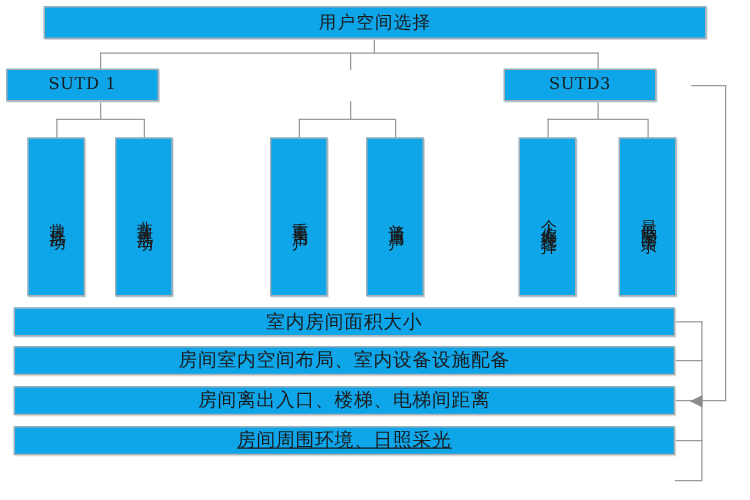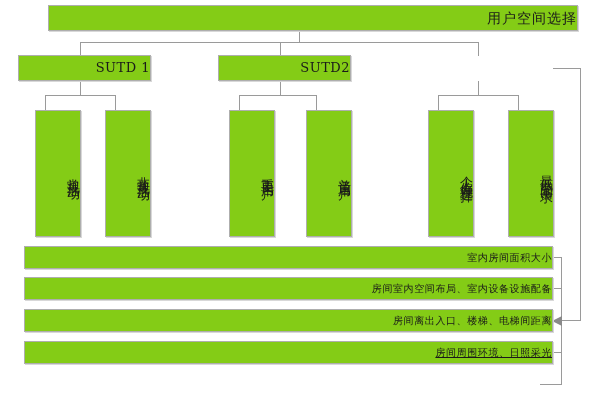--- a/index.html
+++ b/index.html
@@ -15,47 +15,46 @@
     position: relative;
     width: 600px;
     height: 400px;
     background: #ffffff;
     overflow: hidden;
   }
   
   .node {
     position: absolute;
     box-sizing: border-box;
-    background: #84cc16;
+    background: #0ea5e9;
     border: 1px solid #aeaeae;
     box-shadow: 1px 1px 0 #d8d8d8;
     display: flex;
     align-items: center;
-    justify-content: flex-end;
+    justify-content: center;
     color: #1a1a1a;
     z-index: 3;
-    margin-left: 13px;
   }
   .node-label {
     display: block;
     text-align: center;
     line-height: 1.15;
     white-space: nowrap;
   }
   
   .node.root {
     left: 35px; top: 5px; width: 530px; height: 26px;
   }
   .node.root .node-label {
     font-size: 14px;
     letter-spacing: 1px;
   }
   
   .node.sutd {
-    top: 55px; width: 133px; height: 26px;
+    top: 55px; width: 122px; height: 26px;
   }
   .node.sutd .node-label {
     font-family: "DejaVu Serif", "Liberation Serif", serif;
     font-size: 13px;
     letter-spacing: 0.5px;
   }
   .node.sutd-1 { left: 5px; }
   .node.sutd-2 { left: 205px; }
   .node.sutd-3 { left: 403px; }
   
@@ -74,21 +73,21 @@
   .leaf-b { left: 92px; }
   .leaf-c { left: 216px; }
   .leaf-d { left: 293px; }
   .leaf-e { left: 415px; }
   .leaf-f { left: 495px; }
   
   .node.criteria {
     left: 11px; width: 529px; height: 23px;
   }
   .node.criteria .node-label {
-    font-size: 10px;
+    font-size: 15px;
     letter-spacing: 0.6px;
   }
   .crit-0 { top: 246px; }
   .crit-1 { top: 277px; }
   .crit-2 { top: 309px; }
   .crit-3 { top: 341px; text-decoration: underline; }
   .crit-4 { top: 373px; }
 
   
   .conn {
@@ -145,22 +144,22 @@
   <div class="conn h" style="left:540px; top:352px; width:22px;"></div>
   <div class="conn h" style="left:540px; top:384px; width:22px;"></div>
 
   <div class="node root">
     <span class="node-label">用户空间选择</span>
   </div>
 
   <div class="node sutd sutd-1">
     <span class="node-label">SUTD 1</span>
   </div>
-  <div class="node sutd sutd-2">
-    <span class="node-label">SUTD2</span>
+  <div class="node sutd sutd-3">
+    <span class="node-label">SUTD3</span>
   </div>
 
   <div class="node leaf leaf-a">
     <span class="node-label">常规活动</span>
   </div>
   <div class="node leaf leaf-b">
     <span class="node-label">非常规活动</span>
   </div>
   <div class="node leaf leaf-c">
     <span class="node-label">重要用户</span>

